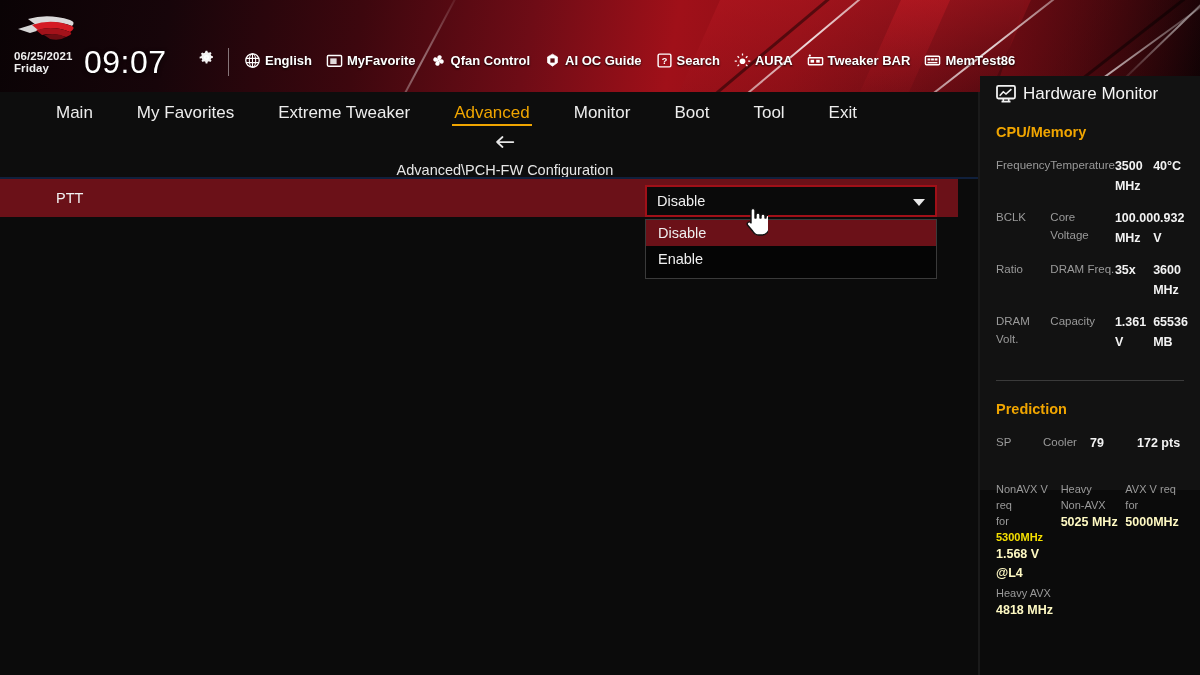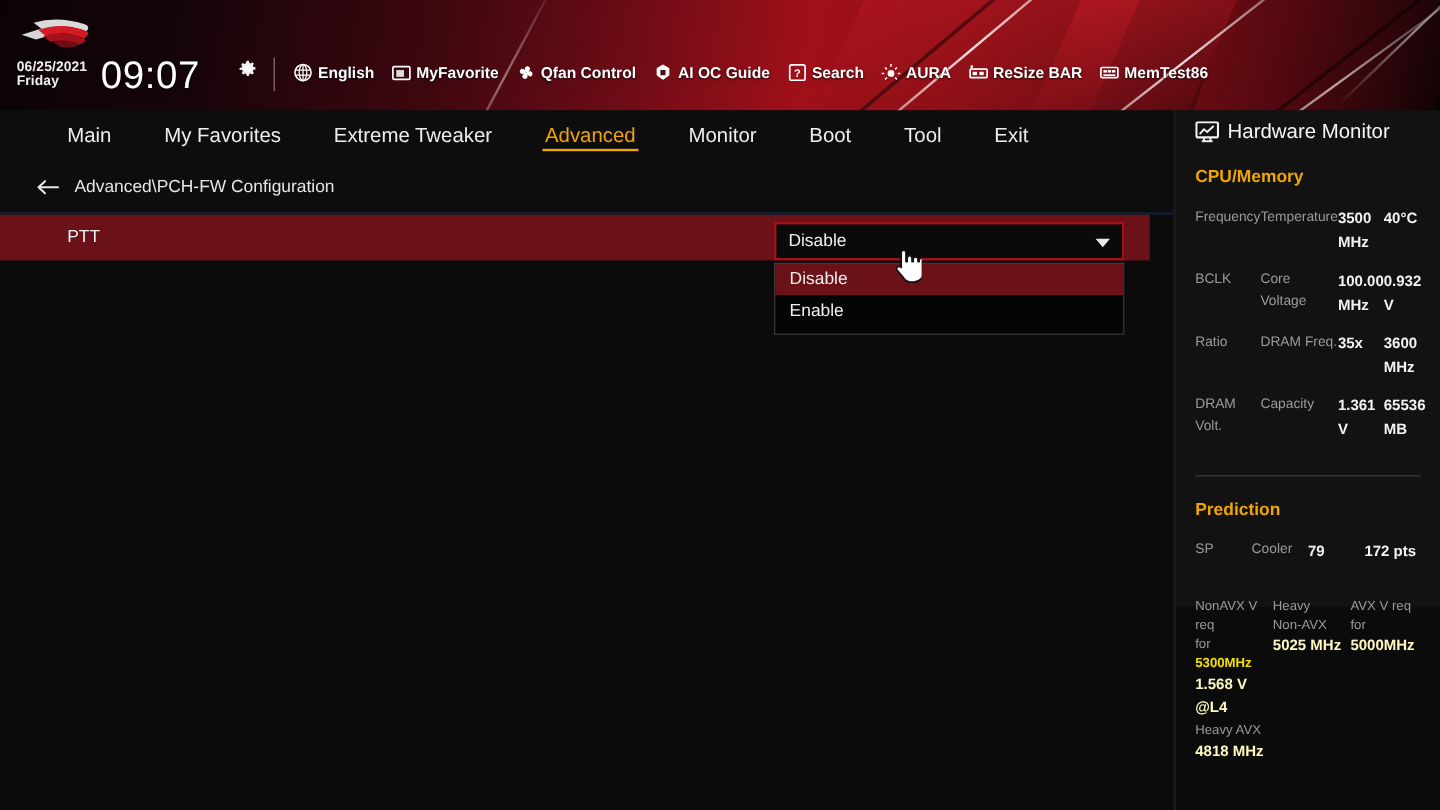--- a/index.html
+++ b/index.html
@@ -66,21 +66,21 @@
     background: #0d0d0d; display: flex; align-items: center; padding-left: 34px; gap: 0;
   }
   .tab { font-size: 17px; color: #ededed; padding: 0 22px; cursor: pointer; position: relative; height: 42px; line-height: 42px; }
   .tab.active { color: #f0a500; }
   .tab.active::after {
     content: ""; position: absolute; left: 20px; right: 20px; bottom: 8px; height: 2px; background: #f0a500;
   }
 
   
   .crumb { position: absolute; left: 0; top: 134px; width: 980px; height: 44px; background: #0d0d0d;
-           display: flex; align-items: center; padding-left: 30px; gap: 12px; }
+           display: flex; align-items: center; padding-left: 30px; gap: 12px; flex-direction: column; }
   .back-arrow { width: 20px; height: 16px; }
   .crumb-txt { font-size: 14.5px; color: #e6e6e6; }
   .crumb-rule { position: absolute; left: 0; top: 177px; width: 980px; height: 2px; background: #10203c; }
 
   
   .content { position: absolute; left: 0; top: 179px; width: 980px; height: 496px; background: #0b0b0b; }
   .opt-row {
     position: absolute; left: 0; top: 0; width: 958px; height: 38px;
     background: #6b1118; display: flex; align-items: center;
   }
@@ -99,21 +99,21 @@
     position: absolute; left: 645px; top: 219px; width: 292px;
     background: #050505; border: 1px solid #3a3a3a; padding-bottom: 6px;
   }
   .dd-item { height: 26px; line-height: 26px; padding-left: 12px; font-size: 14.5px; color: #efefef; cursor: pointer; }
   .dd-item.sel { background: #6b1118; }
 
   .cursor { position: absolute; left: 742px; top: 204px; width: 26px; height: 32px; pointer-events: none; }
 
   
   .side-div { position: absolute; left: 978px; top: 92px; width: 2px; height: 583px; background: #1a1a1a; }
-  .sidebar { position: absolute; left: 980px; top: 92px; width: 220px; height: 414px; background: #121212; padding: 0 16px; }
+  .sidebar { position: absolute; left: 980px; top: 76px; width: 220px; height: 414px; background: #121212; padding: 0 16px; }
   .hm-head { display: flex; align-items: center; gap: 7px; padding-top: 8px; }
   .hm-ic { width: 20px; height: 18px; }
   .hm-title { font-size: 17px; color: #f5f5f5; }
   .sec-title { font-size: 14.5px; color: #f0a500; font-weight: bold; margin-top: 20px; }
   .grid2 { display: grid; grid-template-columns: 1fr 1fr 1fr 1fr; margin-top: 16px; row-gap: 0; }
   .g-key { font-size: 11.5px; color: #9a9a9a; line-height: 18px; }
   .g-val { font-size: 12.5px; color: #f2f2f2; font-weight: bold; line-height: 20px; margin-bottom: 12px; }
   .rule { height: 1px; background: #3a3a3a; margin-top: 16px; }
   .avx { margin-top: 16px; display: grid; grid-template-columns: 1fr 1fr 1fr; column-gap: 6px; }
   .avx-k { font-size: 11px; color: #9a9a9a; line-height: 16px; }
@@ -211,21 +211,21 @@
         <span class="lbl">AURA</span>
       </div>
 
       <div class="tb-item">
         <svg class="tb-ic" viewBox="0 0 24 24">
           <rect x="2" y="8" width="20" height="10" rx="1" fill="none" stroke="#fff" stroke-width="2"></rect>
           <rect x="5" y="11" width="5" height="4" fill="#fff"></rect>
           <rect x="13" y="11" width="5" height="4" fill="#fff"></rect>
           <circle cx="4" cy="5" r="1.6" fill="#fff"></circle>
         </svg>
-        <span class="lbl">ReSize BAR</span>
+        <span class="lbl">Tweaker BAR</span>
       </div>
 
       <div class="tb-item">
         <svg class="tb-ic" viewBox="0 0 24 24">
           <rect x="2" y="6" width="20" height="12" rx="1.5" fill="none" stroke="#fff" stroke-width="2"></rect>
           <rect x="5" y="9" width="4" height="3" fill="#fff"></rect>
           <rect x="10" y="9" width="4" height="3" fill="#fff"></rect>
           <rect x="15" y="9" width="4" height="3" fill="#fff"></rect>
           <rect x="5" y="14" width="14" height="2" fill="#fff"></rect>
         </svg>

